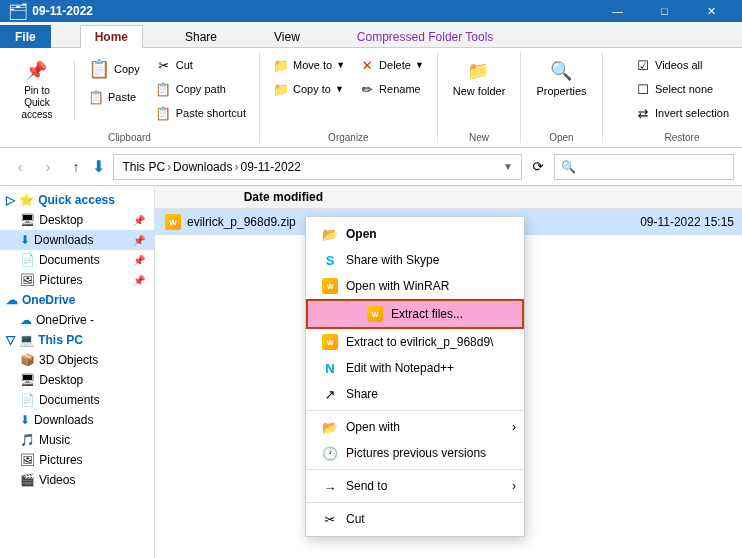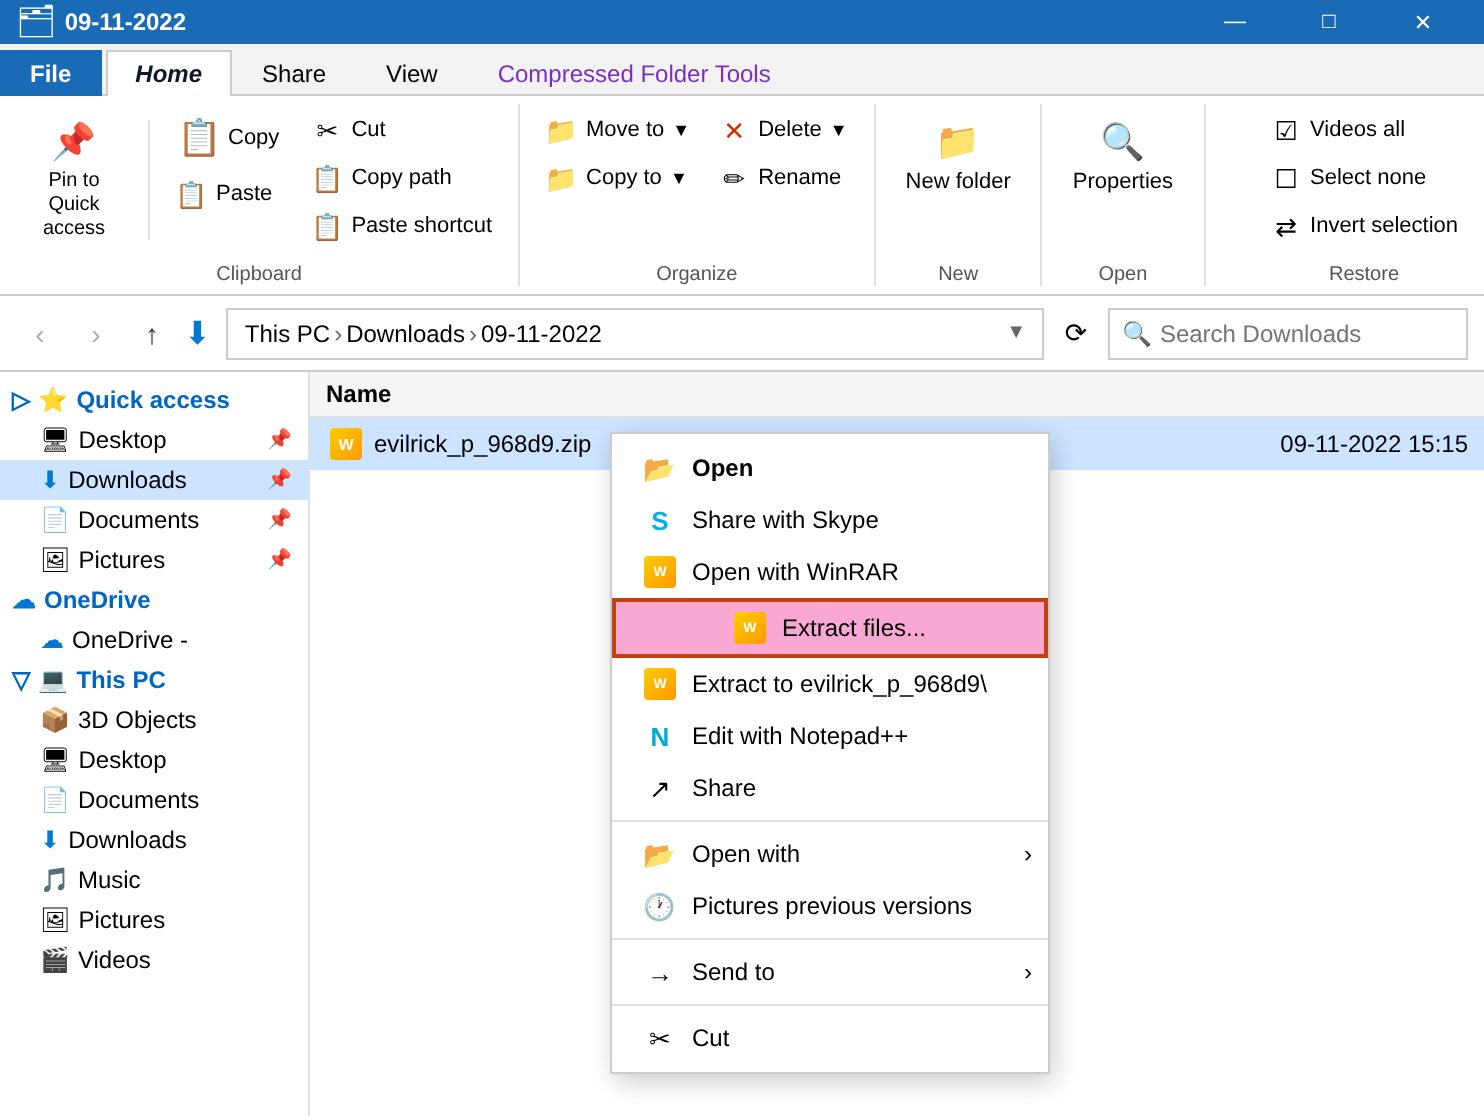--- a/index.html
+++ b/index.html
@@ -5,23 +5,23 @@
     * { box-sizing: border-box; margin: 0; padding: 0; }
     body { font-family: 'Segoe UI', sans-serif; font-size: 12px; background: #f0f0f0; width: 742px; height: 558px; overflow: hidden; }
 
     
     .title-bar { display: flex; align-items: center; height: 22px; background: #1a6bb5; padding: 0 8px; }
     .title-bar-text { color: white; font-size: 12px; font-weight: bold; margin-left: 4px; }
     .window-controls { margin-left: auto; display: flex; gap: 2px; }
     .win-btn { width: 45px; height: 22px; border: none; background: transparent; color: white; font-size: 11px; cursor: pointer; display: flex; align-items: center; justify-content: center; }
 
     
-    .ribbon-tabs { display: flex; background: #f2f2f2; border-bottom: 1px solid #ccc; height: 26px; align-items: flex-end; }
+    .ribbon-tabs { display: flex; background: #f2f2f2; border-bottom: 1px solid #ccc; height: 26px; align-items: flex-end; gap: 27px; }
     .ribbon-tab { padding: 4px 14px; font-size: 12px; cursor: pointer; border: 1px solid transparent; border-bottom: none; margin-bottom: -1px; background: transparent; }
-    .ribbon-tab.active { background: white; border-color: #ccc; border-bottom-color: white; color: #0f172a; font-weight: 600; font-style: italic; }
+    .ribbon-tab.active { background: white; border-color: #ccc; border-bottom-color: white; color: #7f1d1d; font-weight: 600; }
     .ribbon-tab.file { background: #1a6bb5; color: white; font-weight: bold; border-color: #1a6bb5; margin-right: 2px; }
     .ribbon-tab.compressed { color: #7b2fbe; }
 
     
     .ribbon { background: white; border-bottom: 1px solid #ccc; display: flex; align-items: stretch; padding: 4px 0; min-height: 86px; }
     .ribbon-group { display: flex; flex-direction: column; align-items: center; padding: 0 8px; border-right: 1px solid #e0e0e0; }
     .ribbon-group:last-child { border-right: none; }
     .ribbon-group-label { font-size: 10px; color: #555; margin-top: auto; padding-top: 4px; }
     .ribbon-items { display: flex; gap: 4px; flex: 1; align-items: flex-start; padding: 2px 0; }
     .ribbon-btn-large { display: flex; flex-direction: column; align-items: center; justify-content: center; min-width: 44px; padding: 4px 6px; cursor: pointer; border: 1px solid transparent; border-radius: 2px; font-size: 11px; text-align: center; gap: 2px; }
@@ -218,21 +218,20 @@
     <span>This PC</span>
     <span class="path-separator"> › </span>
     <span>Downloads</span>
     <span class="path-separator"> › </span>
     <span>09-11-2022</span>
     <span style="margin-left: auto; font-size:10px; color:#666;">▼</span>
   </div>
   <button class="refresh-btn">⟳</button>
   <div class="search-box">
     <span style="color:#888; font-size:12px;">🔍</span>
-    <input class="search-input" type="text" placeholder="Search Downloads" style="">
   </div>
 </div>
 
 <div class="main">
 
   <div class="sidebar">
 
     <div class="sidebar-item section-header">
       <span>▷</span>
       <span style="color:#f0a500;">⭐</span>
@@ -296,21 +295,21 @@
       <span>Pictures</span>
     </div>
     <div class="sidebar-item sub">
       <span>🎬</span>
       <span>Videos</span>
     </div>
   </div>
 
   <div class="file-area">
     <div class="file-header">
-      <span class="file-header-name">Name</span>
+      <span class="file-header-date">Date modified</span>
     </div>
     <div class="file-row selected">
       <div class="file-icon">
         <div class="rar-zip">W</div>
       </div>
       <span class="file-name">evilrick_p_968d9.zip</span>
       <span class="file-date">09-11-2022 15:15</span>
     </div>
 
     <div class="context-menu">

